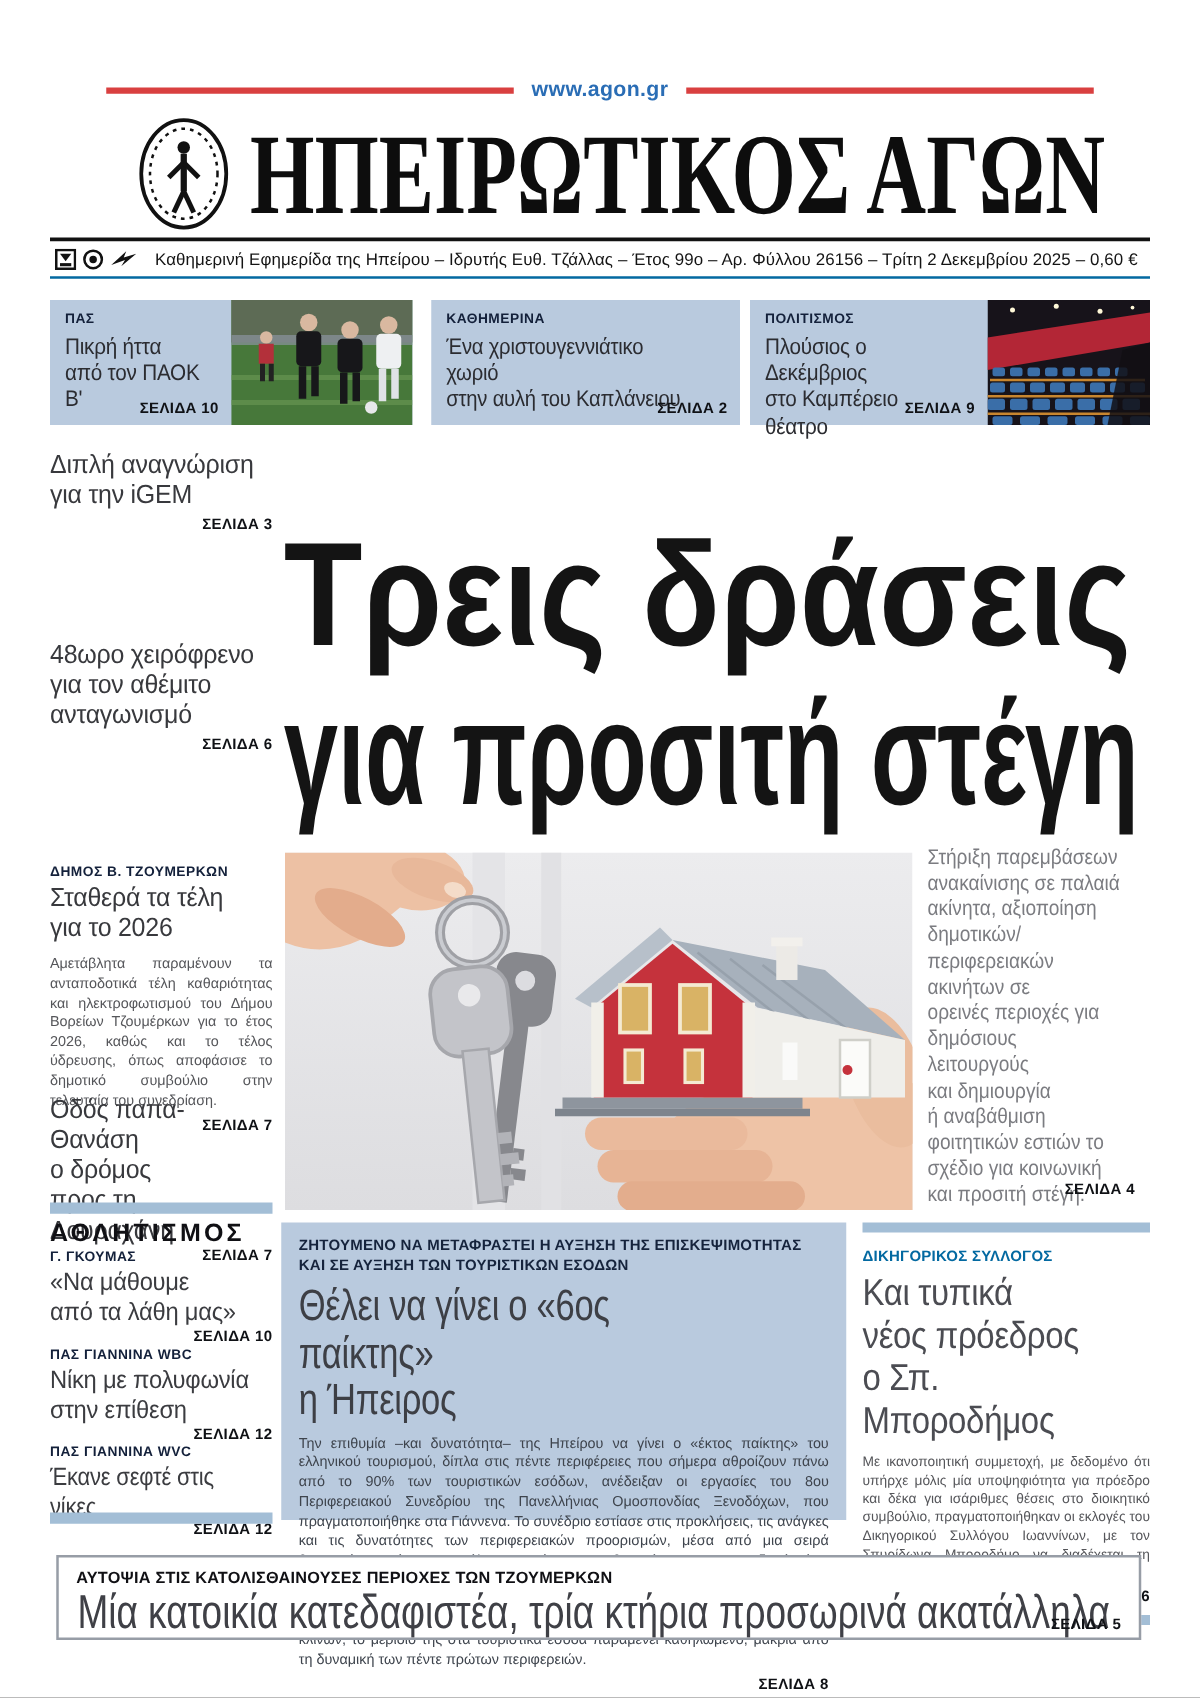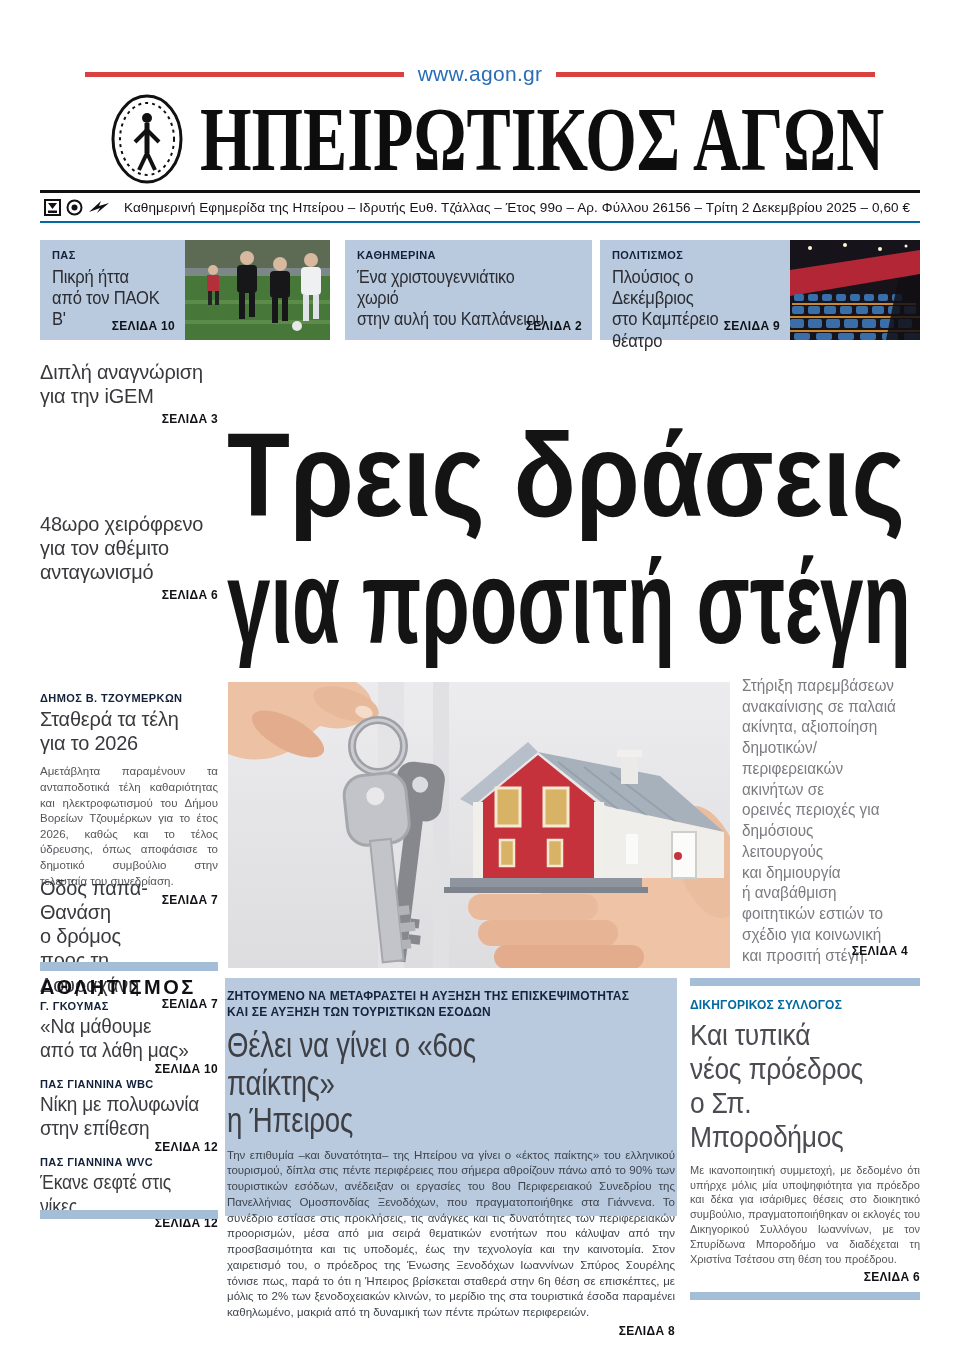--- a/index.html
+++ b/index.html
@@ -10,21 +10,21 @@
   .cx{display:inline-block;transform-origin:0 0;}
   .cx95{transform:scaleX(0.95);}
   .cx92{transform:scaleX(0.92);}
   .cx90{transform:scaleX(0.90);}
   .cx80{transform:scaleX(0.79);}
   .cx88{transform:scaleX(0.88);}
 
   
   .site-row{left:85px;top:62px;width:790px;display:flex;align-items:center;gap:14px;}
   .red-line{height:5px;background:#d94040;flex:1;}
-  .site-url{color:#2a6db5;font-weight:400;font-size:21px;letter-spacing:.3px;}
+  .site-url{color:#2a6db5;font-weight:700;font-size:17px;letter-spacing:.3px;}
   .dateline{left:40px;top:190px;width:880px;border-top:3px solid #121212;border-bottom:2px solid #0369a1;
             height:28px;display:flex;align-items:center;}
   .dl-icons{display:flex;align-items:center;gap:5px;margin-left:4px;}
   .dl-text{margin-left:14px;font-size:13.5px;font-weight:500;color:#141414;letter-spacing:.1px;}
 
   
   .teaser{top:240px;height:100px;background:#b9cade;display:flex;position:absolute;}
   .t-text{flex:1;position:relative;padding:9px 10px 6px 12px;}
   .kicker{font-size:11px;font-weight:800;color:#13203a;letter-spacing:.4px;}
   .t-head{font-size:18px;color:#2b2c31;line-height:1.18;margin-top:6px;letter-spacing:-.2px;}
@@ -41,21 +41,21 @@
   
   .lc{left:40px;width:178px;position:absolute;}
   .lc-head{font-size:21px;color:#38393d;line-height:1.15;letter-spacing:-.2px;}
   .lc-body{font-size:11.5px;color:#55565a;line-height:1.36;text-align:justify;margin-top:9px;}
   .lc-page{text-align:right;margin-top:4px;}
   .bar{background:#a3bed6;height:9px;width:178px;position:absolute;left:40px;}
   .sports-title{font-size:20px;font-weight:900;letter-spacing:2.5px;color:#101014;}
   .sp-head{font-size:20px;color:#3b3c40;line-height:1.18;margin-top:3px;letter-spacing:-.2px;}
 
   
-  .tourism{left:225px;top:978px;width:452px;height:238px;background:#b9cade;padding:11px 2px;box-sizing:border-box;}
+  .tourism{left:225px;top:978px;width:452px;height:238px;background:#b9cade;padding:11px 14px;box-sizing:border-box;}
   .tour-kicker{font-size:12px;font-weight:800;color:#15233c;line-height:1.3;letter-spacing:.2px;}
   .tour-head{font-size:35px;font-weight:400;color:#3d3f45;line-height:1.07;margin-top:6px;letter-spacing:-.3px;}
   .tour-body{font-size:11.5px;color:#3e444d;line-height:1.37;text-align:justify;margin-top:9px;}
   .tour-page{text-align:right;margin-top:3px;}
 
   
   .law{left:690px;top:978px;width:230px;position:absolute;}
   .law-kicker{font-size:12px;font-weight:800;color:#0369a1;margin-top:12px;letter-spacing:.2px;}
   .law-head{font-size:30px;font-weight:400;color:#4b4c52;line-height:1.13;margin-top:6px;letter-spacing:-.3px;}
   .law-body{font-size:11px;color:#55565a;line-height:1.36;text-align:justify;margin-top:9px;}
@@ -376,14 +376,21 @@
     <div class="law-bar"></div>
     <div class="law-kicker">ΔΙΚΗΓΟΡΙΚΟΣ ΣΥΛΛΟΓΟΣ</div>
     <div class="law-head ml cx cx88">Και τυπικά
 νέος πρόεδρος
 ο Σπ. Μποροδήμος</div>
     <div class="law-body">Με ικανοποιητική συμμετοχή, με δεδομένο ότι υπήρχε μόλις μία υποψηφιότητα για πρόεδρο και δέκα για ισάριθμες θέσεις στο διοικητικό συμβούλιο, πραγματοποιήθηκαν οι εκλογές του Δικηγορικού Συλλόγου Ιωαννίνων, με τον Σπυρίδωνα Μποροδήμο να διαδέχεται τη Χριστίνα Τσέτσου στη θέση του προέδρου.</div>
     <div class="law-page pageref">ΣΕΛΙΔΑ 6</div>
     <div class="law-bar" style="margin-top:8px;"></div>
   </div>
 
+  <div class="banner">
+    <div class="banner-kicker">ΑΥΤΟΨΙΑ ΣΤΙΣ ΚΑΤΟΛΙΣΘΑΙΝΟΥΣΕΣ ΠΕΡΙΟΧΕΣ ΤΩΝ ΤΖΟΥΜΕΡΚΩΝ</div>
+    <svg width="834" height="40" viewBox="0 0 834 40" style="display:block;margin-top:1px;">
+      <text x="1" y="32" font-family="Liberation Sans, sans-serif" font-weight="400" font-size="38" fill="#3f4046" textLength="826" lengthAdjust="spacingAndGlyphs">Μία κατοικία κατεδαφιστέα, τρία κτήρια προσωρινά ακατάλληλα</text>
+    </svg>
+    <div class="banner-page pageref">ΣΕΛΙΔΑ 5</div>
+  </div>
 
 </div>
 
 </body></html>

